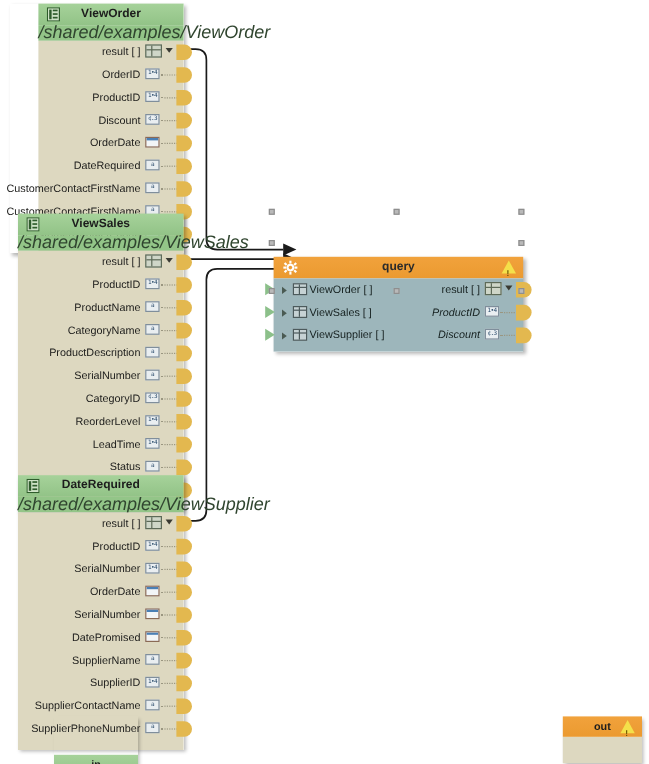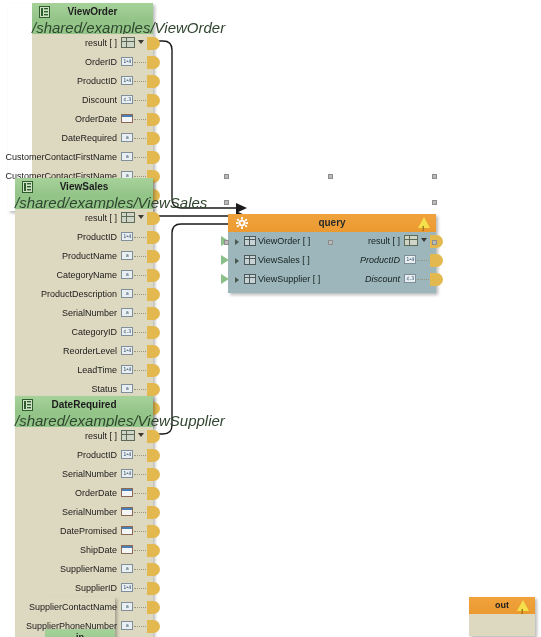--- a/index.html
+++ b/index.html
@@ -335,26 +335,20 @@
         <span class="oport"></span>
       </div>
       <div class="row">
         <span class="lbl">SerialNumber</span>
         <span class="tico date"></span>
         <span class="dots"></span>
         <span class="oport"></span>
       </div>
       <div class="row">
         <span class="lbl">DatePromised</span>
-        <span class="tico date"></span>
-        <span class="dots"></span>
-        <span class="oport"></span>
-      </div>
-      <div class="row">
-        <span class="lbl">ShipDate</span>
         <span class="tico date"></span>
         <span class="dots"></span>
         <span class="oport"></span>
       </div>
       <div class="row">
         <span class="lbl">SupplierName</span>
         <span class="tico">a</span>
         <span class="dots"></span>
         <span class="oport"></span>
       </div>

